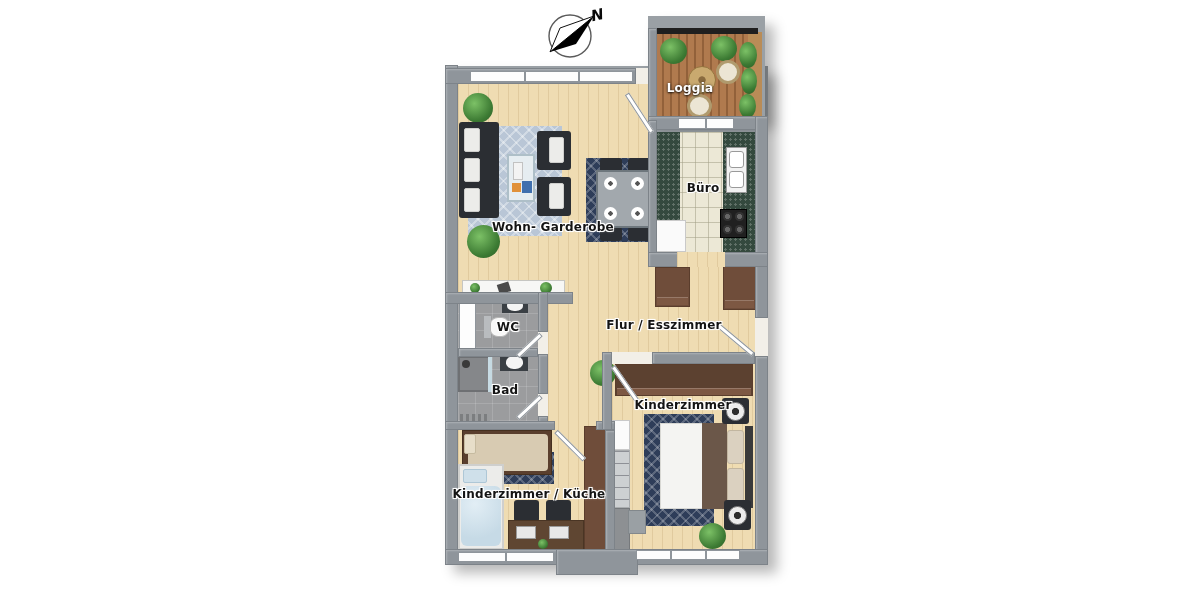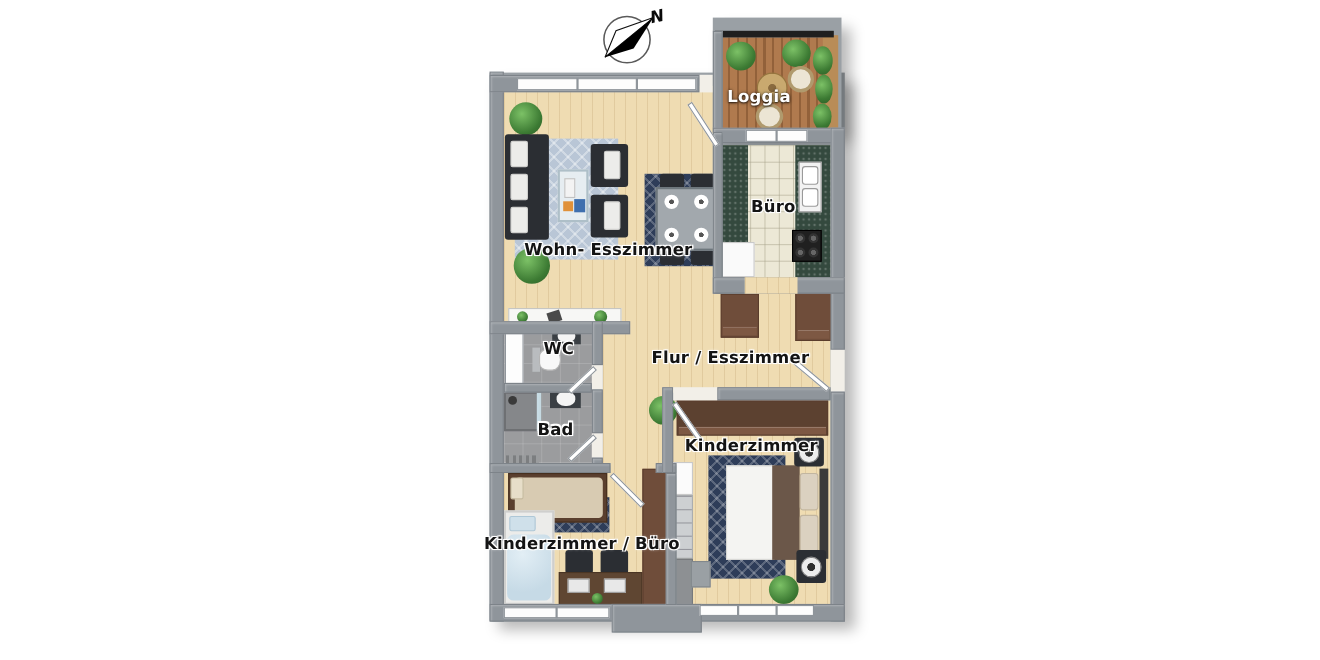--- a/index.html
+++ b/index.html
@@ -30,21 +30,21 @@
   .white-f{background:#f7f7f5;border:1px solid #c6c6c2}
   .ruglt{background-color:#b9c6d6;
         background-image:repeating-linear-gradient(45deg, rgba(255,255,255,.35) 0 2px, transparent 2px 9px),
                          repeating-linear-gradient(135deg, rgba(255,255,255,.35) 0 2px, transparent 2px 9px)}
   .rugnv{background-color:#2e3d59;
         background-image:repeating-linear-gradient(45deg, rgba(255,255,255,.22) 0 2px, transparent 2px 8px),
                          repeating-linear-gradient(135deg, rgba(255,255,255,.22) 0 2px, transparent 2px 8px)}
   .plant{border-radius:50%;background:radial-gradient(circle at 38% 35%, #7cc166, #3c7a33 65%, #2c5d26)}
   .leaf{background:#fff;border:1px solid #8f959b;height:5px;transform-origin:0 50%}
   .gap{background:#f2efe8}
-  .lbl{font-size:15px;font-weight:700;color:#141414;white-space:nowrap;
+  .lbl{font-size:12px;font-weight:700;color:#141414;white-space:nowrap;
        transform:translate(-50%,-50%);letter-spacing:.2px;
        text-shadow:-1px -1px 0 #fff,1px -1px 0 #fff,-1px 1px 0 #fff,1px 1px 0 #fff,0 0 3px #fff}
   .lbl-w{color:#ffffff;text-shadow:0 1px 2px rgba(0,0,0,.75),0 0 3px rgba(0,0,0,.55)}
   .pillow{background:#ececea;border:1px solid #cfcfcd;border-radius:2px}
   .lamp{border-radius:50%;border:1px solid #8a8a8a;
         background:radial-gradient(circle, #2e2e2e 0 28%, #ececec 32% 70%, #bdbdbd 74%)}
   .plate{border-radius:50%;background:radial-gradient(circle,#555 0 22%,#fff 26% 78%,#cfcfcf 82%)}
   .burner{border-radius:50%;background:radial-gradient(circle,#666 0 35%,#333 40%)}
   .nlabel{font-style:italic;font-weight:900;font-size:15px;color:#0a0a0a;transform:rotate(-12deg)}
 </style>
@@ -211,26 +211,26 @@
 
   <div class="a leaf" style="left:652px;top:130px;width:46px;transform:rotate(237deg)"></div>
   <div class="a leaf" style="left:753px;top:352px;width:46px;transform:rotate(220deg)"></div>
   <div class="a leaf" style="left:541px;top:332px;width:32px;transform:rotate(137deg)"></div>
   <div class="a leaf" style="left:541px;top:394px;width:32px;transform:rotate(137deg)"></div>
   <div class="a leaf" style="left:613px;top:364px;width:46px;transform:rotate(55deg)"></div>
   <div class="a leaf" style="left:556px;top:429px;width:40px;transform:rotate(45deg)"></div>
 
   <div class="a lbl lbl-w" style="left:690px;top:88px">Loggia</div>
   <div class="a lbl" style="left:703px;top:188px">Büro</div>
-  <div class="a lbl" style="left:553px;top:227px">Wohn- Esszimmer</div>
-  <div class="a lbl" style="left:508px;top:317px">WC</div>
+  <div class="a lbl" style="left:553px;top:227px">Wohn- Garderobe</div>
+  <div class="a lbl" style="left:508px;top:327px">WC</div>
   <div class="a lbl" style="left:505px;top:390px">Bad</div>
   <div class="a lbl" style="left:664px;top:325px">Flur / Esszimmer</div>
   <div class="a lbl" style="left:683px;top:405px">Kinderzimmer</div>
-  <div class="a lbl" style="left:529px;top:494px">Kinderzimmer / Büro</div>
+  <div class="a lbl" style="left:529px;top:494px">Kinderzimmer / Küche</div>
 
   <svg class="a" style="left:542px;top:4px;width:62px;height:60px" viewBox="0 0 62 60">
     <circle cx="28" cy="32" r="21" fill="none" stroke="#5a5a5a" stroke-width="1.4"></circle>
     <polygon points="8,48 52,12 18,24" fill="#ffffff" stroke="#111111" stroke-width="1"></polygon>
     <polygon points="8,48 52,12 34,40" fill="#000000"></polygon>
   </svg>
   <div class="a nlabel" style="left:591px;top:6px">N</div>
 
 </div>
 

